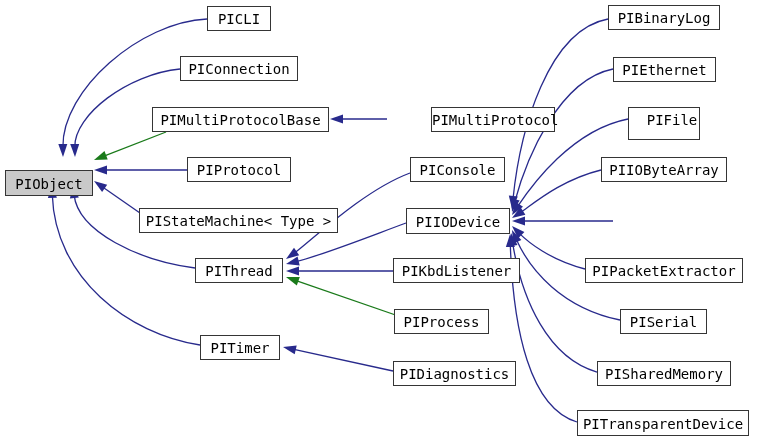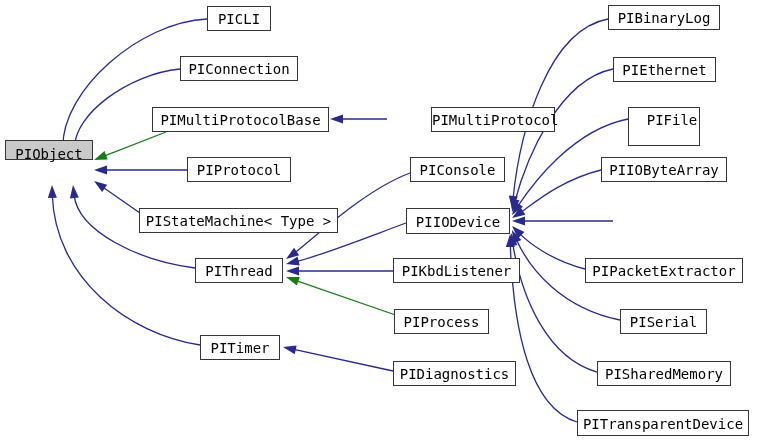--- a/index.html
+++ b/index.html
@@ -68,35 +68,35 @@
       <polygon points="512,221 525.0,216.5 525.0,225.5" fill="#282a8c"></polygon>
       <path d="M 585 269 C 550 260, 528 242, 519.1 233.1" fill="none" stroke="#282a8c" stroke-width="1.3"></path>
       <polygon points="512,226 524.4,232.0 518.0,238.4" fill="#282a8c"></polygon>
       <path d="M 620 320 C 562 308, 530 270, 516.1 239.1" fill="none" stroke="#282a8c" stroke-width="1.3"></path>
       <polygon points="512,230 521.4,240.0 513.2,243.7" fill="#282a8c"></polygon>
       <path d="M 597 372 C 548 358, 522 300, 512.6 242.9" fill="none" stroke="#282a8c" stroke-width="1.3"></path>
       <polygon points="511,233 517.5,245.1 508.7,246.6" fill="#282a8c"></polygon>
       <path d="M 577 422 C 530 408, 513 330, 510.3 244.0" fill="none" stroke="#282a8c" stroke-width="1.3"></path>
       <polygon points="510,234 514.9,246.9 505.9,247.1" fill="#282a8c"></polygon>
     </svg>
-    <div class="node root" style="left: 5px; top: 140px; width: 88px; height: 20px; line-height: 24px; text-decoration: underline;"><span>PIObject</span></div>
+    <div class="node root" style="left: 5px; top: 170px; width: 88px; height: 26px; line-height: 24px; text-decoration: underline;"><span>PIObject</span></div>
     <div class="node" style="left: 207px; top: 6px; width: 64px; height: 25px; line-height: 23px; text-decoration: underline;"><span>PICLI</span></div>
     <div class="node" style="left: 180px; top: 56px; width: 118px; height: 25px; line-height: 23px;"><span>PIConnection</span></div>
     <div class="node" style="left: 152px; top: 107px; width: 177px; height: 25px; line-height: 23px;"><span>PIMultiProtocolBase</span></div>
     <div class="node" style="left: 187px; top: 157px; width: 104px; height: 25px; line-height: 23px;"><span>PIProtocol</span></div>
     <div class="node" style="left: 139px; top: 208px; width: 199px; height: 25px; line-height: 23px;"><span>PIStateMachine&lt; Type &gt;</span></div>
     <div class="node" style="left: 195px; top: 258px; width: 88px; height: 25px; line-height: 23px;"><span>PIThread</span></div>
     <div class="node" style="left: 200px; top: 335px; width: 80px; height: 25px; line-height: 23px;"><span>PITimer</span></div>
     <div class="node" style="left: 387px; top: 107px; width: 124px; height: 25px; line-height: 23px; margin-left: 44px;"><span>PIMultiProtocol</span></div>
     <div class="node" style="left: 410px; top: 157px; width: 95px; height: 25px; line-height: 23px;"><span>PIConsole</span></div>
     <div class="node" style="left: 406px; top: 208px; width: 104px; height: 26px; line-height: 24px;"><span>PIIODevice</span></div>
     <div class="node" style="left: 393px; top: 258px; width: 127px; height: 25px; line-height: 23px;"><span>PIKbdListener</span></div>
     <div class="node" style="left: 394px; top: 309px; width: 95px; height: 25px; line-height: 23px;"><span>PIProcess</span></div>
     <div class="node" style="left: 393px; top: 361px; width: 123px; height: 25px; line-height: 23px;"><span>PIDiagnostics</span></div>
     <div class="node" style="left: 608px; top: 5px; width: 112px; height: 25px; line-height: 23px;"><span>PIBinaryLog</span></div>
     <div class="node" style="left: 613px; top: 57px; width: 103px; height: 25px; line-height: 23px;"><span>PIEthernet</span></div>
-    <div class="node" style="left: 628px; top: 107px; width: 72px; height: 39px; line-height: 23px; padding-left: 16px;"><span>PIFile</span></div>
+    <div class="node" style="left: 628px; top: 107px; width: 72px; height: 33px; line-height: 23px; padding-left: 16px;"><span>PIFile</span></div>
     <div class="node" style="left: 601px; top: 157px; width: 126px; height: 25px; line-height: 23px;"><span>PIIOByteArray</span></div>
     <div class="node" style="left: 585px; top: 258px; width: 158px; height: 25px; line-height: 23px;"><span>PIPacketExtractor</span></div>
     <div class="node" style="left: 620px; top: 309px; width: 87px; height: 25px; line-height: 23px;"><span>PISerial</span></div>
     <div class="node" style="left: 597px; top: 361px; width: 134px; height: 25px; line-height: 23px;"><span>PISharedMemory</span></div>
     <div class="node" style="left: 577px; top: 410px; width: 172px; height: 26px; line-height: 24px;"><span>PITransparentDevice</span></div>
   </div>
 
 </body></html>

